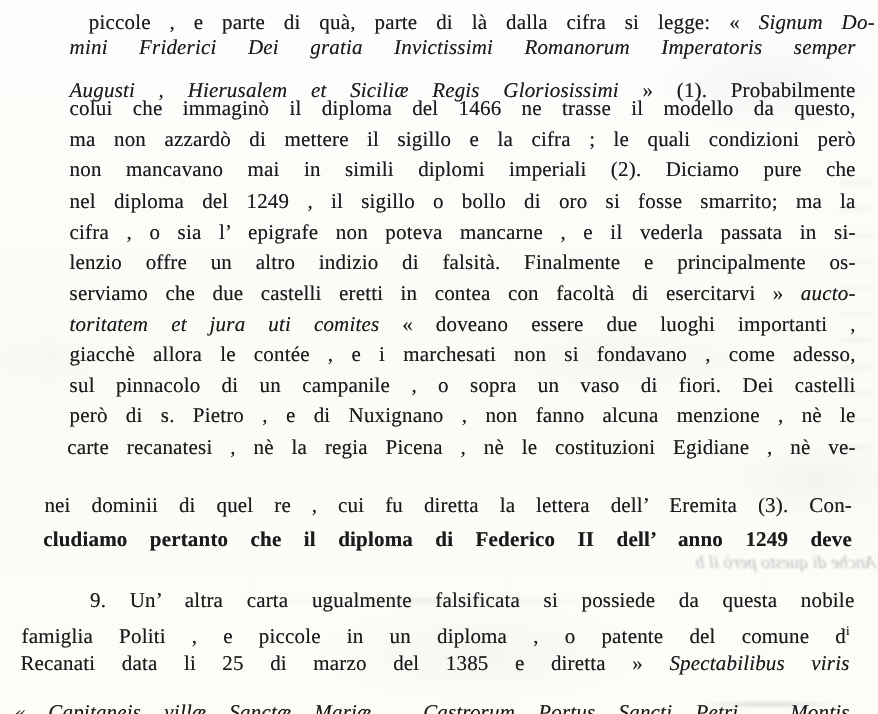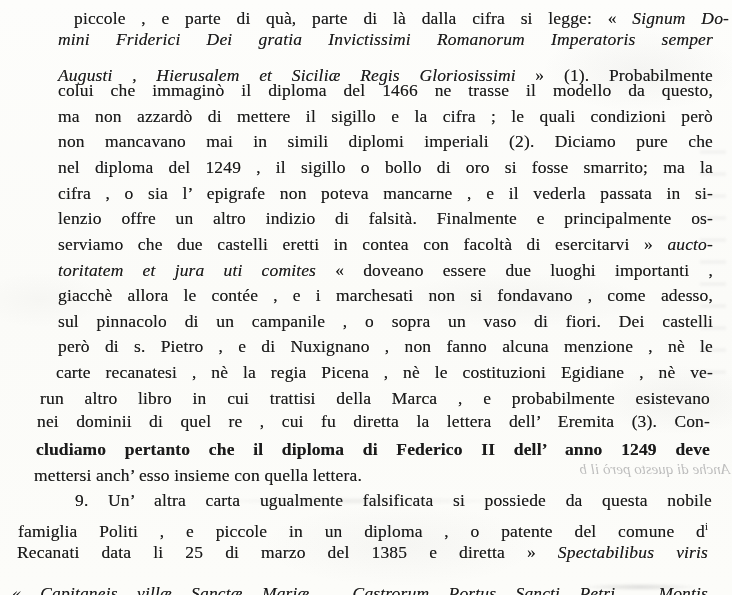--- a/index.html
+++ b/index.html
@@ -95,24 +95,22 @@
     <div class="line just" style="left: 58px; top: 129.25px; width: 655px;"><span class="s-r">non mancavano mai in simili diplomi imperiali (2). Diciamo pure che</span></div>
     <div class="line just" style="left: 58px; top: 154.9px; width: 655px;"><span class="s-r">nel diploma del 1249 , il sigillo o bollo di oro si fosse smarrito; ma la</span></div>
     <div class="line just" style="left: 58px; top: 180.55px; width: 655px;"><span class="s-r">cifra , o sia l’ epigrafe non poteva mancarne , e il vederla passata in si-</span></div>
     <div class="line just" style="left: 58px; top: 206.2px; width: 655px;"><span class="s-r">lenzio offre un altro indizio di falsità. Finalmente e principalmente os-</span></div>
     <div class="line just" style="left: 58px; top: 231.85px; width: 655px;"><span class="s-r">serviamo che due castelli eretti in contea con facoltà di esercitarvi » </span><span class="s-i">aucto-</span></div>
     <div class="line just" style="left: 58px; top: 257.5px; width: 655px;"><span class="s-i">toritatem et jura uti comites</span><span class="s-r"> « doveano essere due luoghi importanti ,</span></div>
     <div class="line just" style="left: 58px; top: 283.15px; width: 655px;"><span class="s-r">giacchè allora le contée , e i marchesati non si fondavano , come adesso,</span></div>
     <div class="line just" style="left: 58px; top: 308.8px; width: 655px;"><span class="s-r">sul pinnacolo di un campanile , o sopra un vaso di fiori. Dei castelli</span></div>
     <div class="line just" style="left: 58px; top: 334.45px; width: 655px;"><span class="s-r">però di s. Pietro , e di Nuxignano , non fanno alcuna menzione , nè le</span></div>
     <div class="line just" style="left: 56px; top: 360.1px; width: 657px;"><span class="s-r">carte recanatesi , nè la regia Picena , nè le costituzioni Egidiane , nè ve-</span></div>
-    <div class="line just" style="left: 40px; top: 385.75px; width: 670px;"><span class="s-r">run altro libro in cui trattisi della Marca , e probabilmente esistevano</span></div>
     <div class="line just" style="left: 37px; top: 409px; width: 673px;"><span class="s-r">nei dominii di quel re , cui fu diretta la lettera dell’ Eremita (3). Con-</span></div>
     <div class="line just" style="left: 36px; top: 437.05px; width: 674px; font-weight: bold;"><span class="s-r">cludiamo pertanto che il diploma di Federico II dell’ anno 1249 deve</span></div>
-    <div class="line" style="left: 34px; top: 462.7px; width: 520px;"><span class="s-r">mettersi anch’ esso insieme con quella lettera.</span></div>
     <div class="line just" style="left: 75px; top: 488.35px; width: 637px;"><span class="s-r">9. Un’ altra carta ugualmente falsificata si possiede da questa nobile</span></div>
     <div class="line just" style="left: 18px; top: 514px; width: 690px;"><span class="s-r">famiglia Politi , e piccole in un diploma , o patente del comune d</span><span class="s-sup">i</span></div>
     <div class="line just" style="left: 17px; top: 539.65px; width: 691px;"><span class="s-r">Recanati data li 25 di marzo del 1385 e diretta » </span><span class="s-i">Spectabilibus viris</span></div>
     <div class="line just" style="left: 12px; top: 581px; width: 696px;"><span class="s-i">« Capitaneis villæ Sanctæ Mariæ , Castrorum Portus Sancti Petri , Montis</span></div>
   </div>
 
 <div class="bleedthrough">Anche di questo però il b</div>
 
 <div class="smudge smudge-1"></div>
 <div class="smudge smudge-2"></div>

